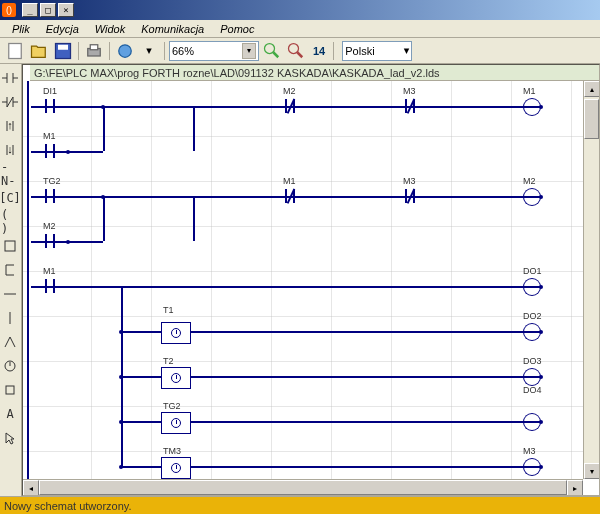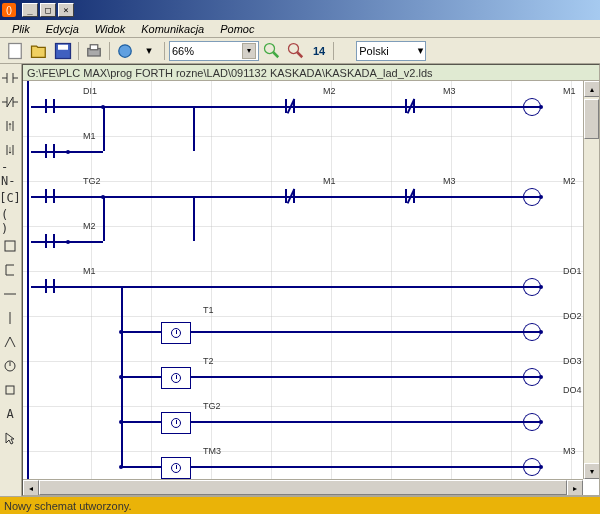--- a/index.html
+++ b/index.html
@@ -12,32 +12,32 @@
 
 .menubar { background: #ece9d8; height: 18px; display: flex; align-items: center; padding: 0 4px; border-bottom: 1px solid #aca899; }
 .menu-item { padding: 2px 8px; cursor: pointer; font-style: italic; }
 
 .toolbar { background: #ece9d8; height: 26px; display: flex; align-items: center; padding: 0 4px; border-bottom: 1px solid #aca899; gap: 2px; }
 .tb-btn { width: 22px; height: 22px; display: flex; align-items: center; justify-content: center; cursor: pointer; border: 1px solid transparent; }
 .tb-sep { width: 1px; height: 18px; background: #aca899; margin: 0 2px; }
 .zoom-combo { width: 90px; height: 20px; border: 1px solid #7f9db9; background: white; display: flex; align-items: center; padding: 0 2px; }
 .zoom-combo input { border: none; width: 70px; font-size: 11px; outline: none; }
 .zoom-combo .dd { width: 14px; height: 16px; background: #d4d0c8; border: 1px solid #aca899; display: flex; align-items: center; justify-content: center; font-size: 8px; }
-.lang-combo { width: 70px; height: 20px; border: 1px solid #7f9db9; background: white; display: flex; align-items: center; padding: 0 2px; margin-left: 18px; }
+.lang-combo { width: 70px; height: 20px; border: 1px solid #7f9db9; background: white; display: flex; align-items: center; padding: 0 2px; margin-left: 4px; }
 .lang-combo span { flex: 1; }
 .find-num { font-weight: bold; color: #003366; margin: 0 4px; }
 
 .workspace { position: relative; height: 432px; display: flex; background: #ece9d8; }
 
 .palette { width: 22px; background: #ece9d8; border-right: 1px solid #aca899; display: flex; flex-direction: column; padding-top: 2px; }
 .pal-btn { width: 20px; height: 24px; border: 1px solid transparent; display: flex; align-items: center; justify-content: center; cursor: pointer; font-family: monospace; font-size: 12px; color: #333; }
 .pal-btn svg { width: 16px; height: 18px; }
 
 .diagram-area { flex: 1; background: white; border: 1px inset #aca899; position: relative; overflow: hidden; }
-.path-bar { height: 16px; background: #e0ead2; border-bottom: 1px solid #aca899; display: flex; align-items: center; padding: 0 4px; font-size: 10px; color: #333; }
+.path-bar { height: 16px; background: #e0ead2; border-bottom: 1px solid #aca899; display: flex; align-items: center; padding: 0 4px; font-size: 10px; color: #333; margin-left: 7px; }
 .ladder-canvas { position: absolute; top: 16px; left: 0; right: 16px; bottom: 16px; background: white; overflow: hidden; }
 .grid-line-v { position: absolute; top: 0; bottom: 0; width: 1px; background: #c0c0c0; opacity: 0.4; }
 .grid-line-h { position: absolute; left: 0; right: 0; height: 1px; background: #c0c0c0; opacity: 0.4; }
 
 .rail-left { position: absolute; left: 4px; top: 0; bottom: 0; width: 2px; background: #000080; }
 .rung-line { position: absolute; height: 2px; background: #000080; }
 .rung-line-v { position: absolute; width: 2px; background: #000080; }
 
 .contact-no { position: absolute; width: 18px; height: 18px; }
 .contact-no::before, .contact-no::after { content: ''; position: absolute; top: 2px; width: 2px; height: 14px; background: #000080; }
@@ -52,21 +52,21 @@
 .contact-nc .slash::after { content: ''; position: absolute; left: 50%; top: 0; width: 1.5px; height: 100%; background: #000080; transform: rotate(25deg); }
 
 .coil { position: absolute; width: 22px; height: 18px; }
 .coil::before { content: ''; position: absolute; left: 2px; top: 1px; width: 8px; height: 16px; border: 1.5px solid #000080; border-right: none; border-radius: 10px 0 0 10px; }
 .coil::after { content: ''; position: absolute; right: 2px; top: 1px; width: 8px; height: 16px; border: 1.5px solid #000080; border-left: none; border-radius: 0 10px 10px 0; }
 
 .timer-box { position: absolute; width: 30px; height: 22px; border: 1.5px solid #000080; background: white; display: flex; align-items: center; justify-content: center; font-size: 9px; }
 .timer-box .clock { width: 10px; height: 10px; border: 1px solid #000080; border-radius: 50%; position: relative; }
 .timer-box .clock::after { content: ''; position: absolute; left: 4px; top: 1px; width: 1px; height: 4px; background: #000080; }
 
-.elem-label { position: absolute; font-size: 9px; color: #333; white-space: nowrap; margin-left: 40px; }
+.elem-label { position: absolute; font-size: 9px; color: #333; white-space: nowrap; }
 
 .dot { position: absolute; width: 4px; height: 4px; background: #000080; border-radius: 50%; margin-left: -2px; margin-top: -2px; }
 
 .vscroll { position: absolute; right: 0; top: 16px; bottom: 16px; width: 16px; background: #ece9d8; border-left: 1px solid #aca899; }
 .hscroll { position: absolute; left: 0; right: 16px; bottom: 0; height: 16px; background: #ece9d8; border-top: 1px solid #aca899; display: flex; }
 .scroll-btn { width: 16px; height: 16px; background: #d4d0c8; border: 1px solid #fff; border-right-color: #808080; border-bottom-color: #808080; display: flex; align-items: center; justify-content: center; font-size: 8px; cursor: pointer; }
 .scroll-thumb { background: #d4d0c8; border: 1px solid #fff; border-right-color: #808080; border-bottom-color: #808080; }
 
 .statusbar { height: 18px; background: #eab308; border-top: 1px solid #aca899; display: flex; align-items: center; padding: 0 4px; font-size: 10px; color: #333; }
 </style>

